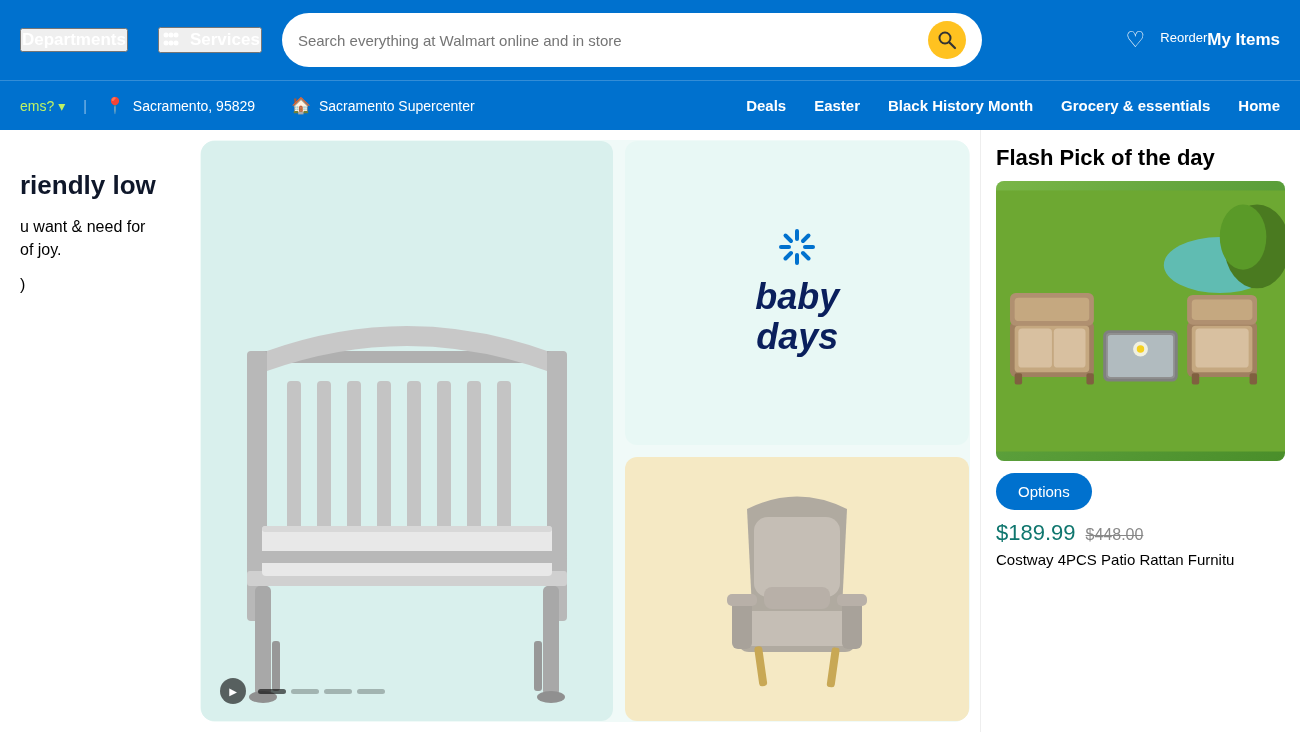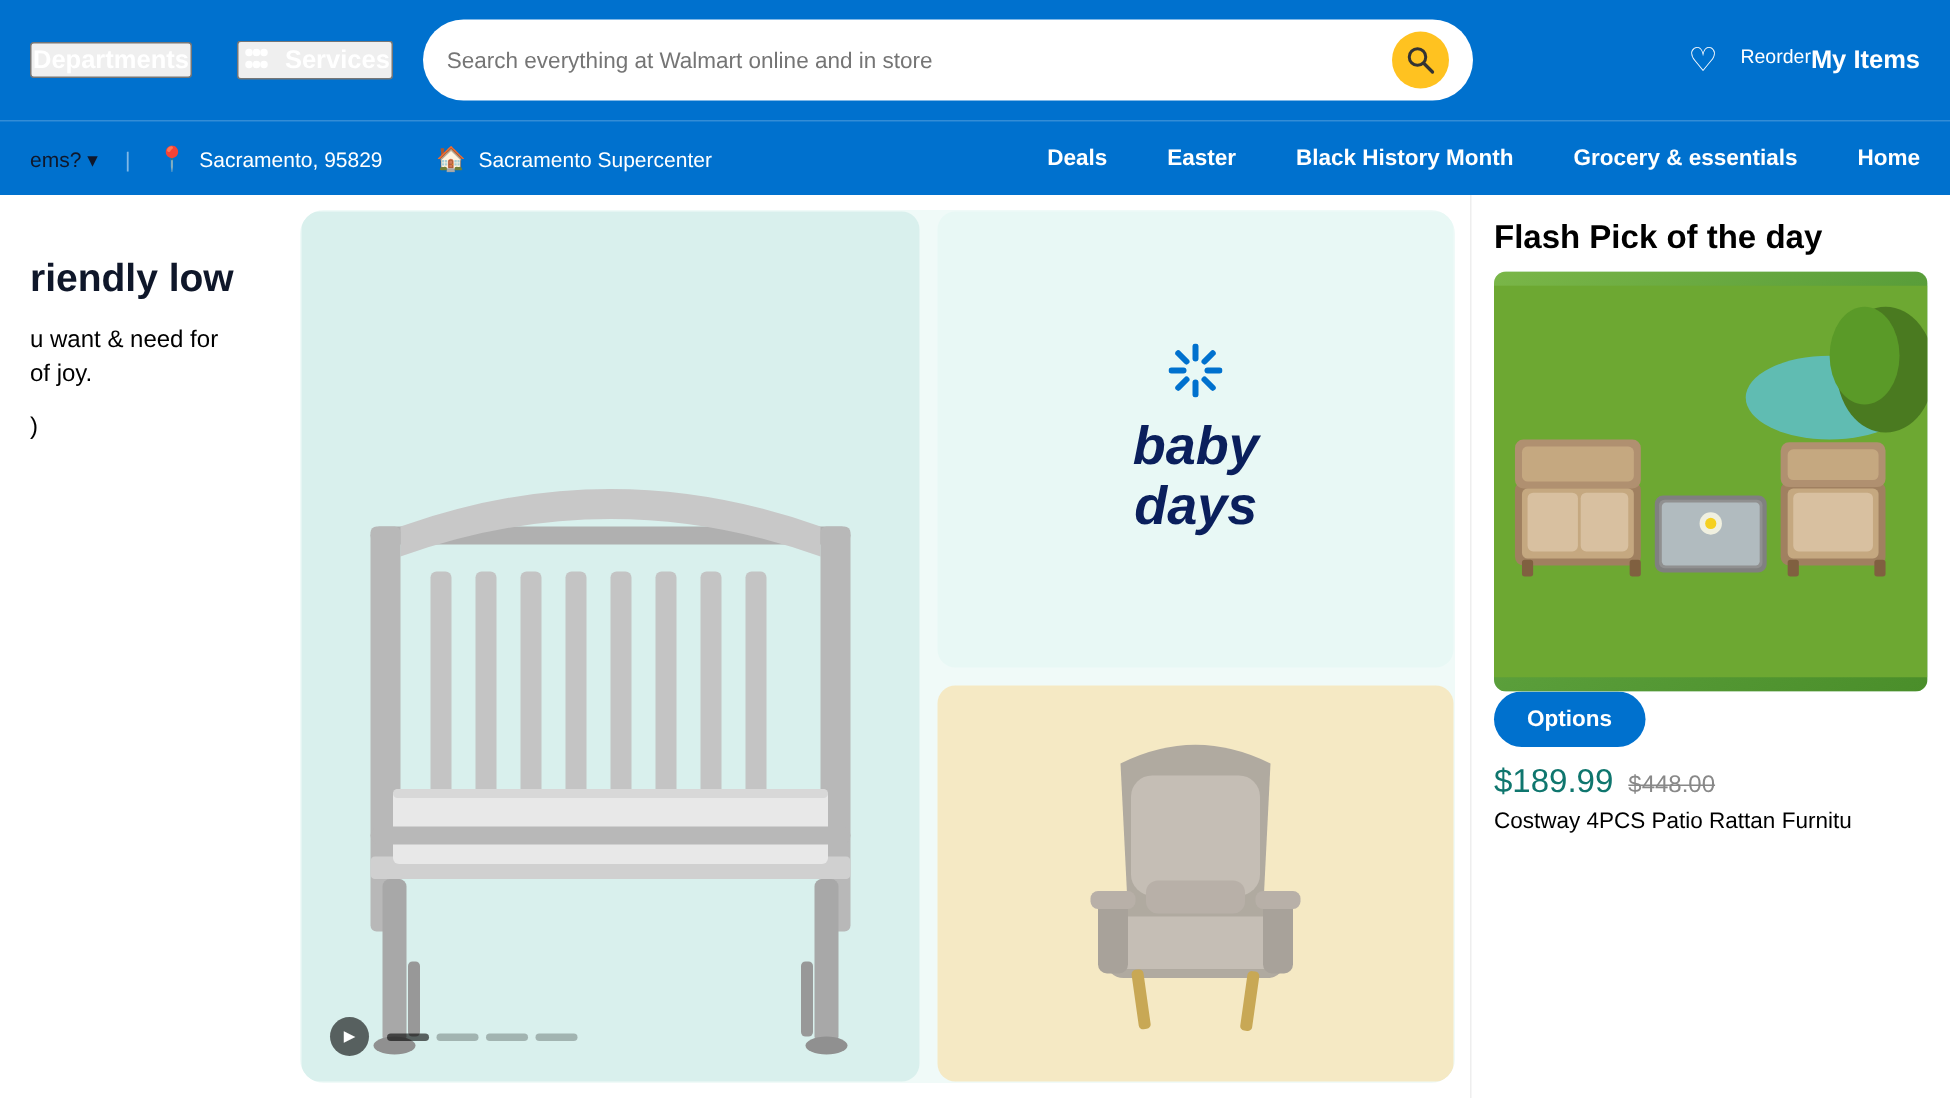--- a/index.html
+++ b/index.html
@@ -113,40 +113,40 @@
       display: flex;
       align-items: center;
       gap: 8px;
       color: white;
       font-size: 14px;
       flex-shrink: 0;
     }
     .subnav-dropdown {
       background: none;
       border: none;
-      color: #0f172a;
+      color: #bef264;
       font-size: 14px;
       cursor: pointer;
       display: flex;
       align-items: center;
       gap: 4px;
       padding: 0;
     }
     .subnav-divider {
       color: rgba(255,255,255,0.5);
       margin: 0 10px;
     }
     .location-icon, .store-icon {
       font-size: 16px;
     }
     .subnav-nav {
       margin-left: auto;
       display: flex;
       align-items: center;
-      gap: 40px;
+      gap: 28px;
       justify-content: space-between;
     }
     .subnav-link {
       color: white;
       font-size: 15px;
       font-weight: 700;
       cursor: pointer;
       text-decoration: none;
       white-space: nowrap;
     }
@@ -318,22 +318,23 @@
       align-items: center;
       justify-content: center;
     }
     .options-btn {
       background: #0071ce;
       color: white;
       border: none;
       border-radius: 20px;
       padding: 10px 22px;
       font-size: 15px;
-      font-weight: 700;
-      cursor: pointer;
+      font-weight: 400;
+      cursor: pointer;
+      margin-top: 12px;
       display: inline-block;
     }
     .flash-price {
       display: flex;
       align-items: baseline;
       gap: 10px;
       margin-top: 10px;
     }
     .flash-price-current {
       font-size: 22px;

